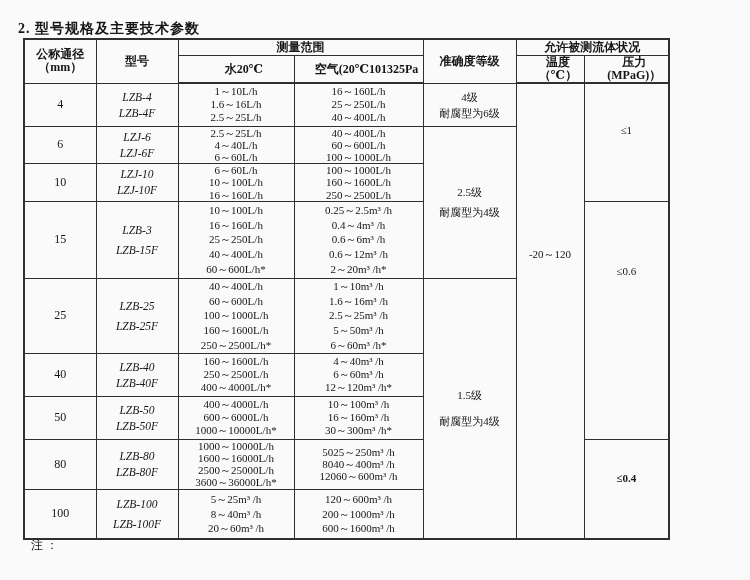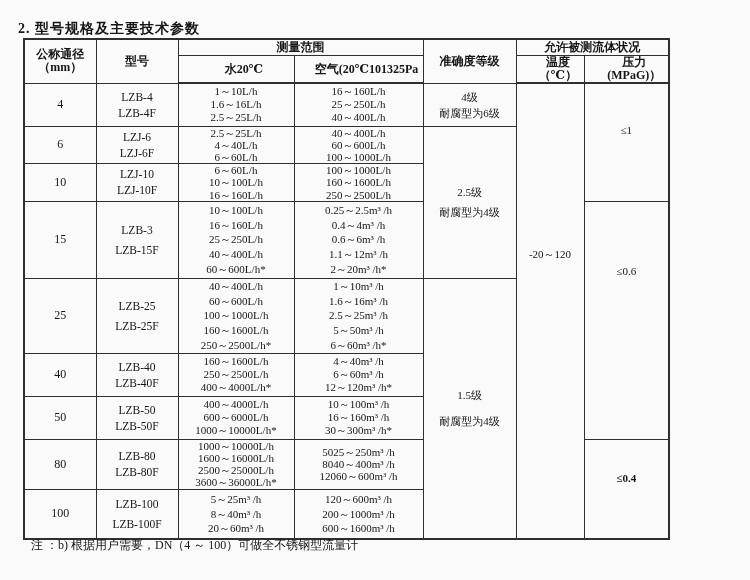--- a/index.html
+++ b/index.html
@@ -20,21 +20,21 @@
   }
   .spec th,.spec td{
     border:1px solid #2f2f2f;
     text-align:center;vertical-align:middle;
     padding:0;overflow:hidden;
   }
   .spec thead th{font-size:12px;font-weight:bold;height:15px;line-height:13px;}
   .spec thead tr.subhead th{border-bottom:2px solid #2f2f2f;padding-left:16px;}
   .hdr2{line-height:13px;}
   .dn-cell{font-size:12px;}
-  .model-cell{font-size:11.5px;}
+  .model-cell{font-size:11.5px;font-style:italic;}
   .model-ln{line-height:16px;}
   tr.tall .model-ln{line-height:20px;}
   .ln{line-height:13px;white-space:nowrap;}
   tr.tight .ln{line-height:12.2px;}
   tr.tall .ln{line-height:14.6px;}
   .acc-ln{line-height:16px;text-align:center;}
   td.acc-mid .acc-ln{line-height:20px;}
   td.acc-wide .acc-ln{line-height:26px;}
   .shift{position:relative;}
   .up12{top:-12px;}
@@ -161,21 +161,21 @@
         <div class="ln">10～100L/h</div>
         <div class="ln">16～160L/h</div>
         <div class="ln">25～250L/h</div>
         <div class="ln">40～400L/h</div>
         <div class="ln">60～600L/h*</div>
       </td>
       <td>
         <div class="ln">0.25～2.5m³ /h</div>
         <div class="ln">0.4～4m³ /h</div>
         <div class="ln">0.6～6m³ /h</div>
-        <div class="ln">1.1～12m³ /h</div>
+        <div class="ln">0.6～12m³ /h</div>
         <div class="ln">2～20m³ /h*</div>
       </td>
       <td rowspan="4">
         <div class="shift up49">≤0.6</div>
       </td>
     </tr>
 
     <tr class="tall" style="height:75px">
       <td class="dn-cell">25</td>
       <td class="model-cell">
@@ -277,15 +277,14 @@
         <div class="ln">600～1600m³ /h</div>
       </td>
     </tr>
 
   </tbody>
 </table>
 
 <div class="notes">
   <span class="notes-label">注 ：</span>
   <div class="notes-items">
-    <div>b) 根据用户需要，DN（4 ～ 100）可做全不锈钢型流量计</div>
   </div>
 </div>
 
 </body></html>

